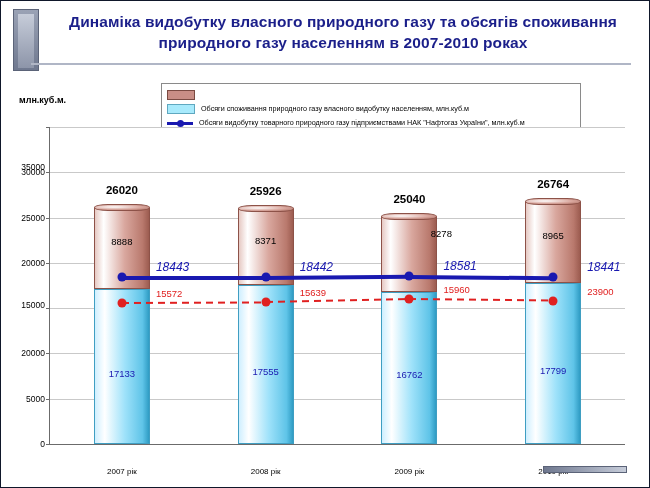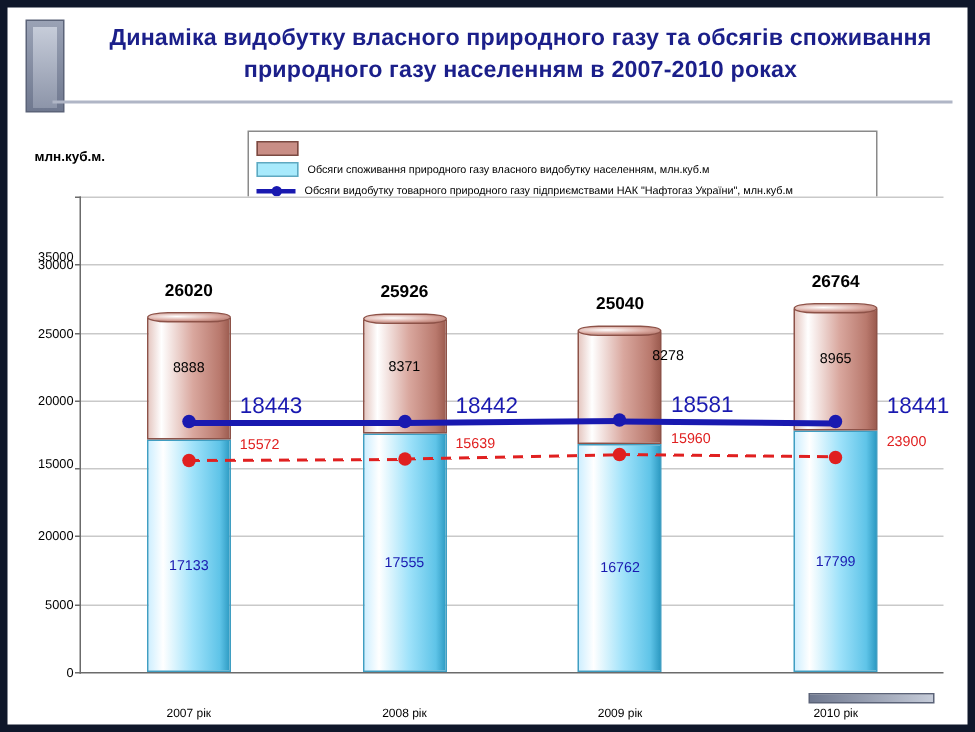--- a/index.html
+++ b/index.html
@@ -5,21 +5,21 @@
   html,body{margin:0;padding:0;}
   body{
     width:650px;height:488px;
     background:#ffffff;
     font-family:"Liberation Sans", sans-serif;
     overflow:hidden;
     position:relative;
   }
   .frame{
     position:absolute;inset:0;
-    border:5px solid #0f172a;
+    border:1px solid #0f172a;
     box-sizing:border-box;
   }
 
   
   .title-bar{
     position:absolute;left:12px;top:8px;width:626px;height:62px;
   }
   .title-accent{
     position:absolute;left:0;top:0;width:26px;height:62px;
     background:linear-gradient(180deg,#9aa2b5,#6f788f);
@@ -148,22 +148,23 @@
   }
   .red-line{
     position:absolute;height:2px;
     background:repeating-linear-gradient(90deg,#e02020 0 7px,transparent 7px 12px);
   }
   .red-dot{
     position:absolute;width:9px;height:9px;border-radius:50%;background:#e02020;
     transform:translate(-50%,-50%);
   }
   .lbl-blue{
-    position:absolute;font-size:15px;color:#1919b0;transform:translateY(-50%);
+    position:absolute;font-size:12px;color:#1919b0;transform:translateY(-50%);
     white-space:nowrap;
+    font-style:italic;
   }
   .lbl-red{
     position:absolute;font-size:9.5px;color:#e02020;transform:translateY(-50%);
     white-space:nowrap;
   }
 
   .footer-bar{
     position:absolute;right:22px;bottom:14px;width:84px;height:7px;
     background:linear-gradient(90deg,#6f788f,#c6ccd9);
     border:1px solid #5b6378;box-sizing:border-box;

